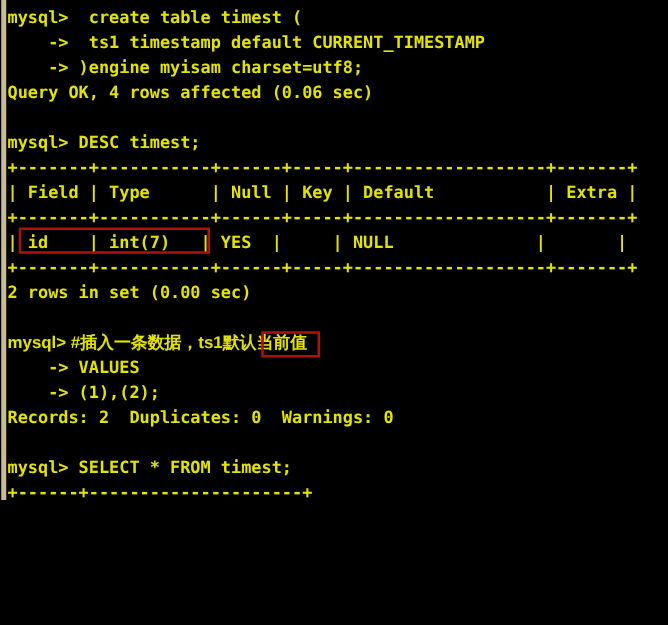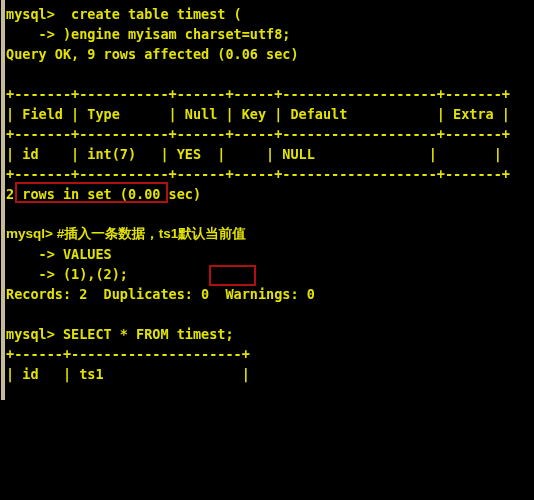--- a/index.html
+++ b/index.html
@@ -61,23 +61,25 @@
 </style>
 </head>
 <body>
 
 <div id="terminal">
 
   <div id="left-border"></div>
 
   <div id="screen">
     <div class="line">mysql&gt;  create table timest (</div>
+    <div class="line">    -&gt;  ts1 timestamp default CURRENT_TIMESTAMP</div>
     <div class="line">    -&gt; )engine myisam charset=utf8;</div>
-    <div class="line">Query OK, 9 rows affected (0.06 sec)</div>
+    <div class="line">Query OK, 4 rows affected (0.06 sec)</div>
     <div class="line blank"></div>
+    <div class="line">mysql&gt; DESC timest;</div>
     <div class="line">+-------+-----------+------+-----+-------------------+-------+</div>
     <div class="line">| Field | Type      | Null | Key | Default           | Extra |</div>
     <div class="line">+-------+-----------+------+-----+-------------------+-------+</div>
     <div class="line">| id    | int(7)   | YES  |     | NULL              |       |</div>
     <div class="line">+-------+-----------+------+-----+-------------------+-------+</div>
     <div class="line">2 rows in set (0.00 sec)</div>
     <div class="line blank"></div>
     <div class="line cjk">mysql&gt; #插入一条数据，ts1默认当前值</div>
     <div class="line">    -&gt; VALUES</div>
     <div class="line">    -&gt; (1),(2);</div>

